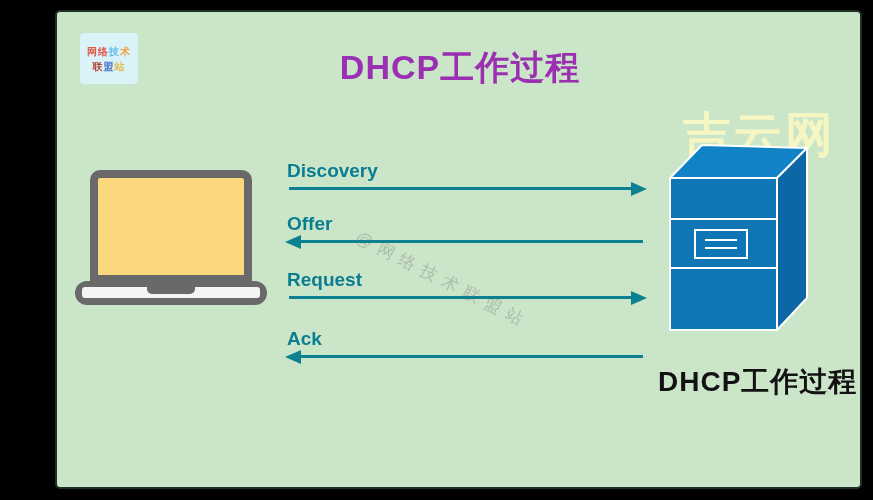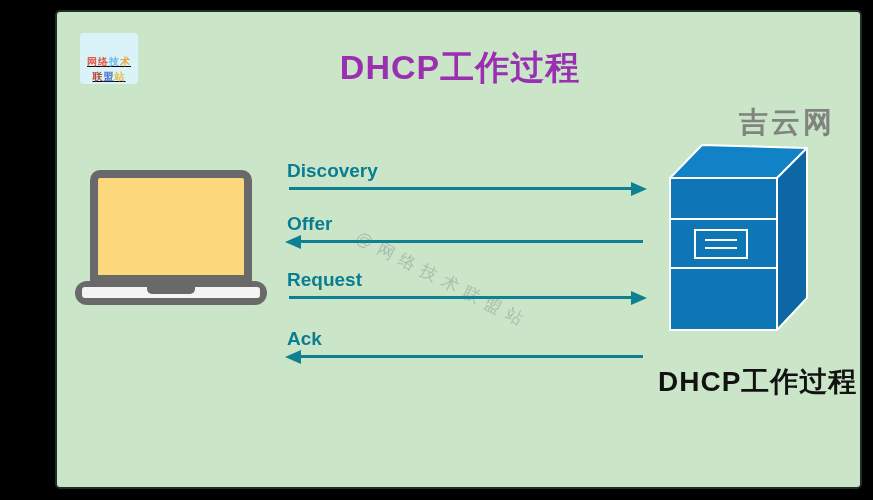--- a/index.html
+++ b/index.html
@@ -2,28 +2,28 @@
 <html style="--panel-bg: #CBE5C9; --panel-border: #1E3026; --title: #9A2FB2; --arrow: #0D8091; --label-text: #0B7D92; --server-front: #0F76B5; --server-top: #1182C5; --server-side: #0C67A4; --laptop-frame: #696969; --laptop-screen: #FBD87C;"><head>
 <meta charset="utf-8">
 <style>
   html,body{margin:0;padding:0;background:#000;}
   .stage{position:relative;width:873px;height:500px;background:#000;overflow:hidden;
          font-family:"Liberation Sans","DejaVu Sans",sans-serif;}
   .panel{position:absolute;left:55px;top:10px;width:807px;height:479px;box-sizing:border-box;
          background:var(--panel-bg);border:2px solid var(--panel-border);border-radius:5px;}
   
   .logo{position:absolute;left:80px;top:33px;width:58px;height:51px;background:#D9F3F8;
-        border-radius:4px;display:flex;flex-direction:column;align-items:center;justify-content:flex-end;
-        font-size:10px;font-weight:bold;line-height:1.5;letter-spacing:1px;text-decoration:underline;}
+        border-radius:4px;display:flex;flex-direction:column;align-items:center;justify-content:center;
+        font-size:10px;font-weight:bold;line-height:1.5;letter-spacing:1px;}
   
   .title{position:absolute;left:285px;width:350px;top:45px;text-align:center;
          font-size:34px;font-weight:bold;color:var(--title);letter-spacing:1px;}
   
-  .wm-corner{position:absolute;left:739px;top:103px;font-size:29px;font-weight:bold;
-             color:#737373;opacity:.85;letter-spacing:3px;}
+  .wm-corner{position:absolute;left:683px;top:103px;font-size:48px;font-weight:bold;
+             color:#fef9c3;opacity:.85;letter-spacing:3px;}
   .wm-center{position:absolute;left:362px;top:226px;font-size:17px;letter-spacing:7px;
              color:#98A29B;opacity:.6;transform:rotate(27deg);transform-origin:0 0;white-space:nowrap;}
   
   .laptop-screen{position:absolute;left:90px;top:170px;width:162px;height:113px;box-sizing:border-box;
                  background:var(--laptop-screen);border:8px solid var(--laptop-frame);
                  border-radius:10px 10px 0 0;}
   .laptop-base{position:absolute;left:75px;top:281px;width:192px;height:24px;
                background:var(--laptop-frame);border-radius:12px;}
   .laptop-base-slot{position:absolute;left:7px;right:7px;top:6px;height:11px;
                     background:#F4F4F4;border-radius:3px;}

